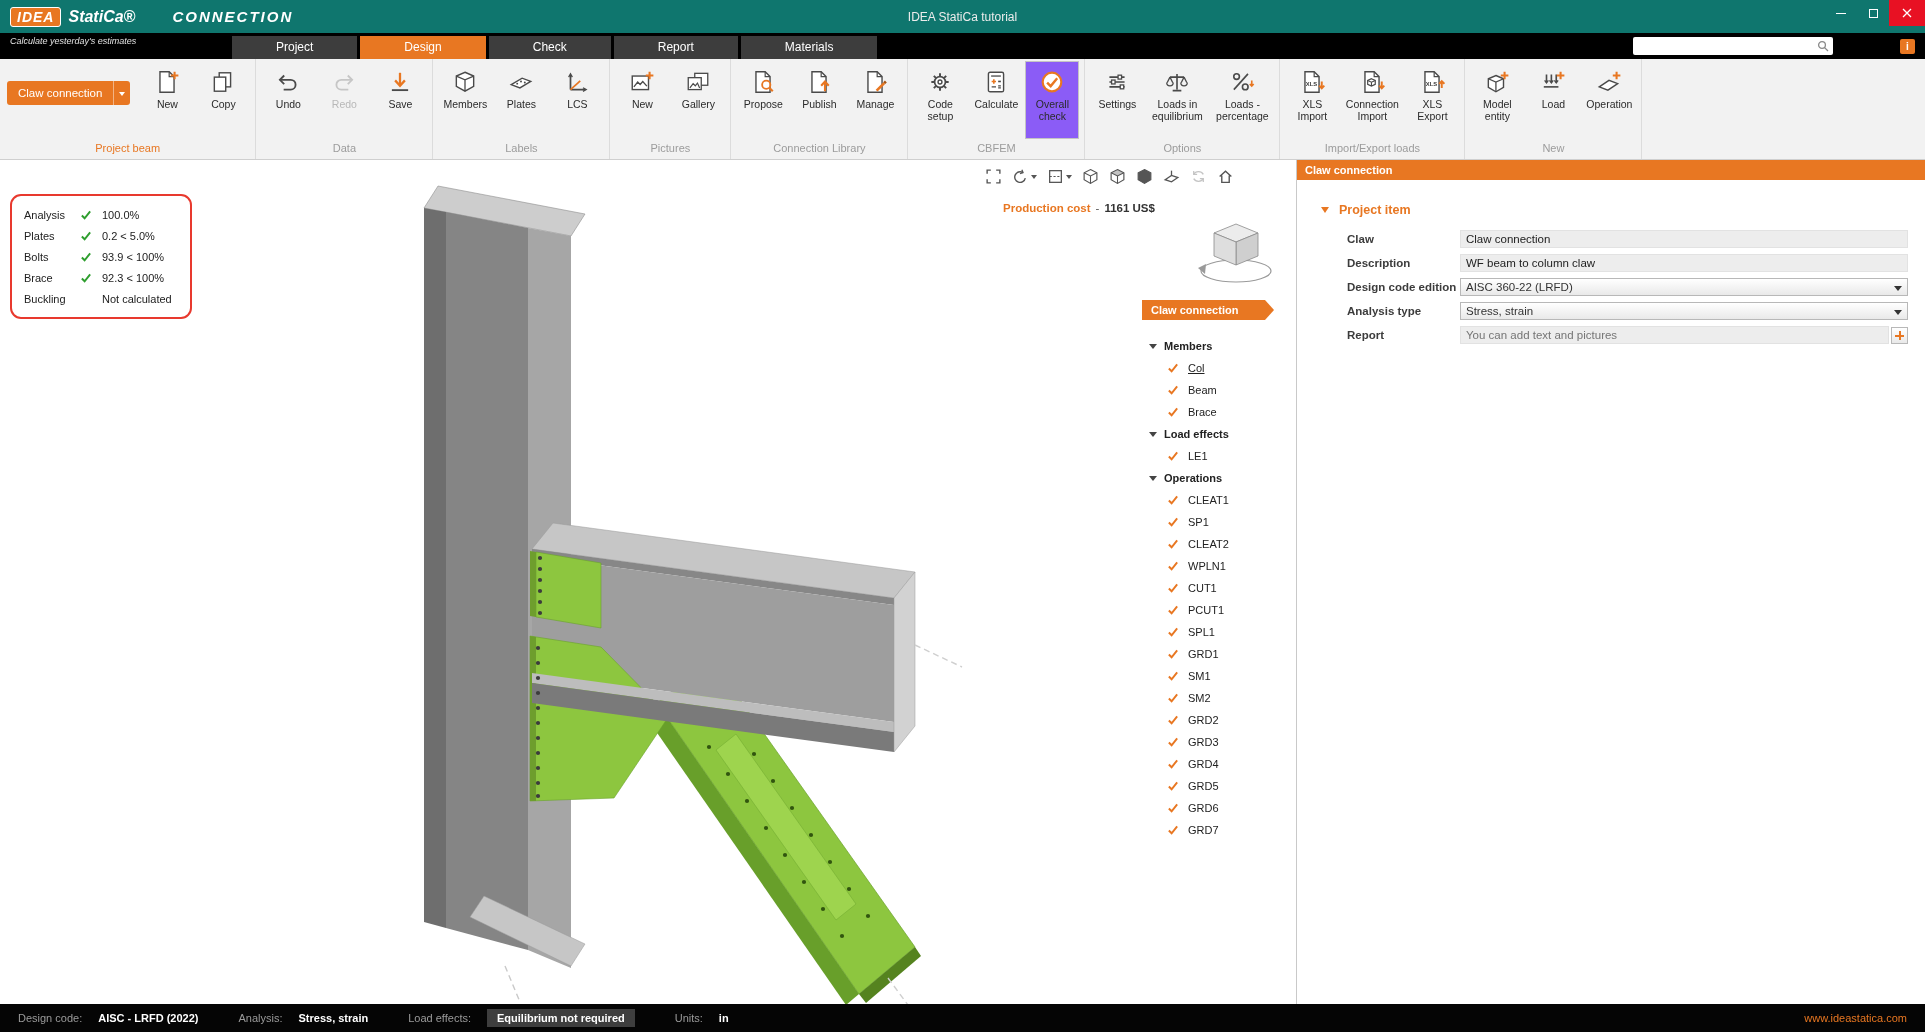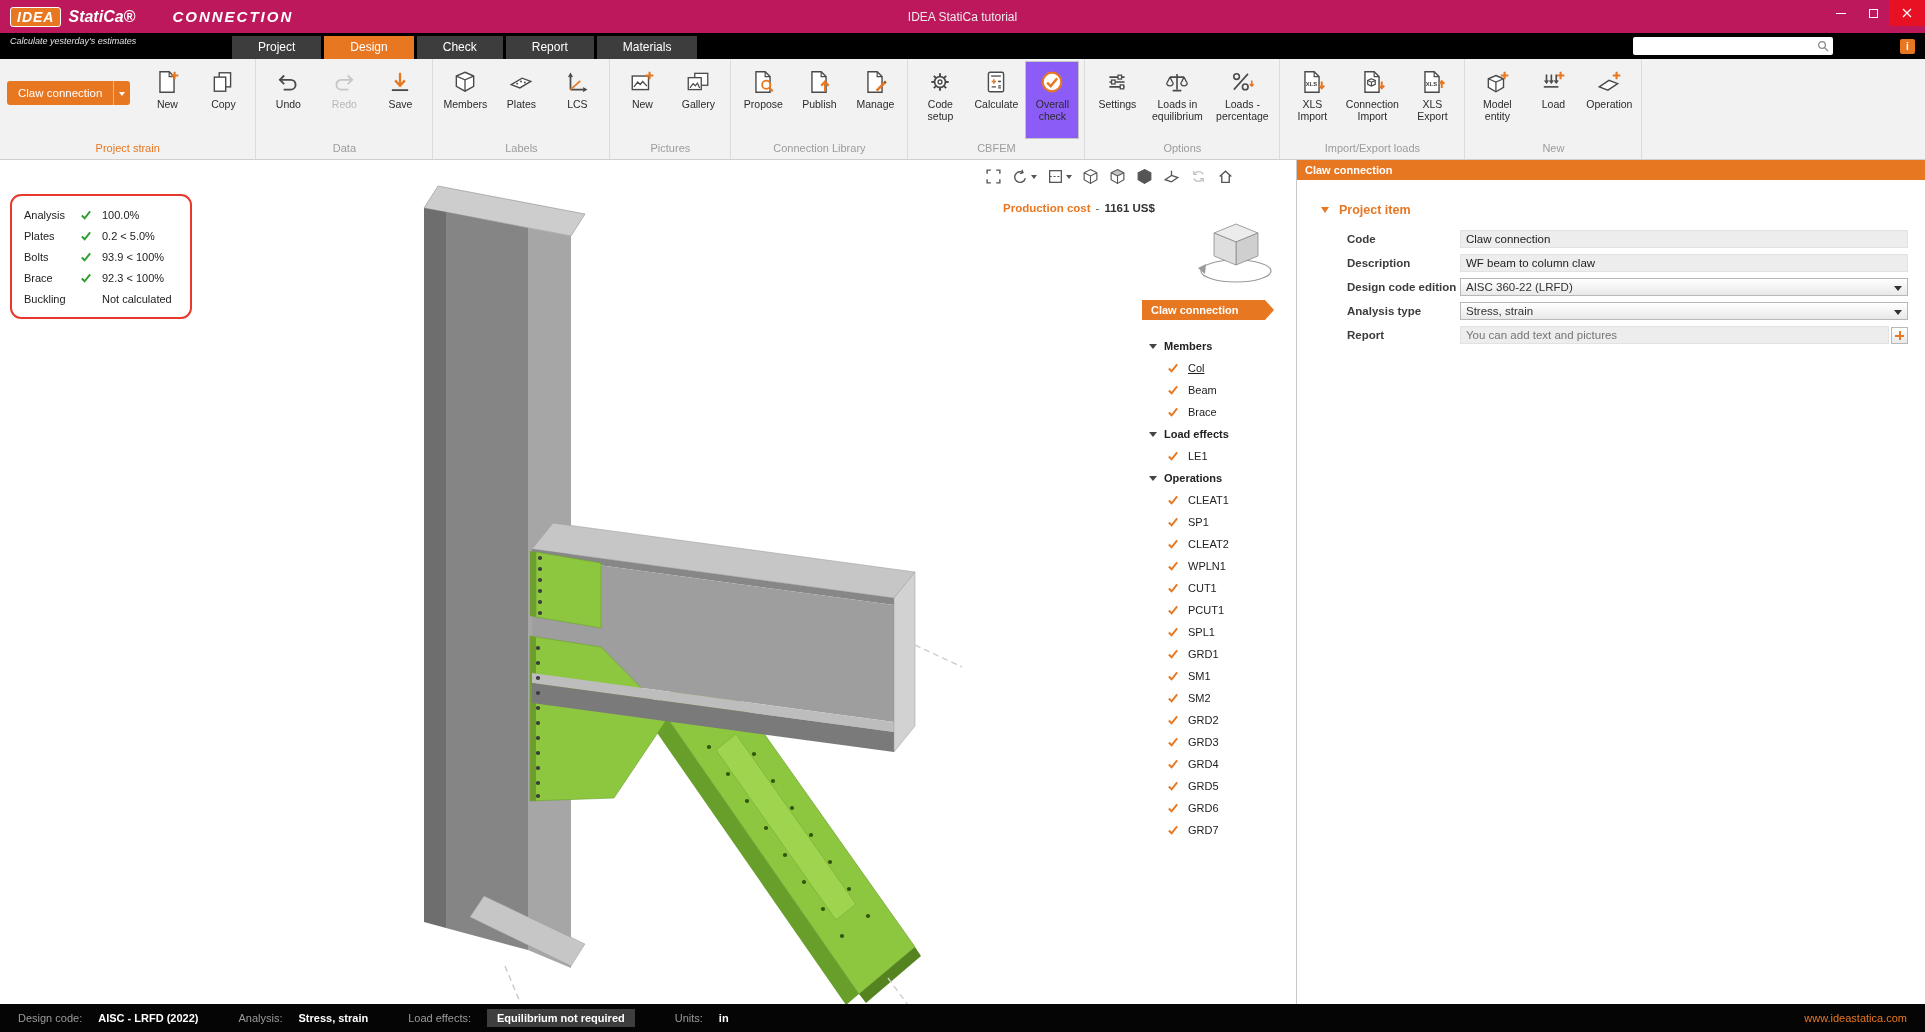--- a/index.html
+++ b/index.html
@@ -1,36 +1,36 @@
 <!DOCTYPE html>
 <html><head>
 <meta charset="utf-8">
 <style>
   * { box-sizing: border-box; margin: 0; padding: 0; }
   html,body { width:1925px; height:1032px; }
   body { font-family:"Liberation Sans",sans-serif; background:#fff; position:relative; overflow:hidden; }
 
   
-  .titlebar { height:33px; background:#be185d; color:#fff; display:flex; align-items:center; position:relative; }
+  .titlebar { height:33px; background:#0f766e; color:#fff; display:flex; align-items:center; position:relative; }
   .logo-wrap { display:flex; align-items:center; gap:7px; padding-left:10px; }
   .logo-idea { background:#e87722; border:1px solid #fff; border-radius:3px; color:#fff; font-weight:bold; font-style:italic; font-size:14px; padding:1px 6px; letter-spacing:1px; }
   .logo-statica { font-style:italic; font-weight:bold; font-size:16px; color:#fff; }
   .app-name { font-style:italic; font-weight:bold; font-size:15px; letter-spacing:2px; margin-left:30px; }
   .window-title { position:absolute; left:50%; transform:translateX(-50%); font-size:12px; color:#ececec; }
   .win-controls { position:absolute; right:0; top:0; display:flex; height:26px; }
   .win-btn { width:32px; display:flex; align-items:center; justify-content:center; }
   .min-glyph { width:10px; height:1px; background:#fff; display:block; }
   .max-glyph { width:9px; height:9px; border:1px solid #fff; display:block; }
   .win-close { background:#e81123; width:36px; }
 
   
   .tabrow { height:26px; background:#000; position:relative; display:flex; align-items:flex-end; }
   .tagline { position:absolute; left:10px; top:3px; font-style:italic; font-size:9px; color:#e3e3e3; }
   .tabs { display:flex; gap:3px; margin-left:232px; }
-  .tab { height:23px; line-height:23px; padding:0 26px; background:#3d3d3d; color:#fff; font-size:12px; cursor:default; }
+  .tab { height:23px; line-height:23px; padding:0 44px; background:#3d3d3d; color:#fff; font-size:12px; cursor:default; }
   .tab.active { background:#e87722; }
   .searchbox { position:absolute; right:92px; bottom:4px; width:200px; height:18px; background:#fff; border-radius:2px; display:flex; align-items:center; padding-right:4px; }
   .searchbox input { flex:1; border:none; outline:none; background:transparent; font-size:11px; padding:0 6px; font-family:inherit; }
   .info-btn { position:absolute; right:10px; bottom:5px; width:15px; height:15px; background:#e87722; color:#fff; font-size:10px; font-weight:bold; display:flex; align-items:center; justify-content:center; border-radius:2px; }
 
   
   .ribbon { height:101px; background:#f2f2f2; border-bottom:1px solid #cfcfcf; display:flex; align-items:stretch; }
   .rgroup { display:flex; flex-direction:column; border-right:1px solid #dcdcdc; padding:2px 5px 0; }
   .rbody { flex:1; display:flex; align-items:stretch; gap:2px; }
   .rlabel { height:20px; font-size:11px; color:#9c9c9c; text-align:center; line-height:18px; white-space:nowrap; padding:0 4px; }
@@ -349,21 +349,21 @@
           </svg>
         <span>New</span>
       </div>
       <div class="rbtn">
         <svg class="ric" viewBox="0 0 24 24">
             <use href="#i-copy"></use>
           </svg>
         <span>Copy</span>
       </div>
     </div>
-    <div class="rlabel accent">Project strain</div>
+    <div class="rlabel accent">Project beam</div>
   </div>
 
   <div class="rgroup">
     <div class="rbody">
       <div class="rbtn">
         <svg class="ric" viewBox="0 0 24 24">
             <use href="#i-undo"></use>
           </svg>
         <span>Undo</span>
       </div>
@@ -913,21 +913,21 @@
   </div>
 
   <div class="props">
     <div class="props-header">Claw connection</div>
     <div class="props-section">
         <i class="sec-tri"></i>
         <span>Project item</span>
       </div>
 
     <div class="prow">
-      <span class="plabel">Code</span>
+      <span class="plabel">Claw</span>
       <span class="pctrl">
           <input class="ptext" value="Claw connection" style="">
         </span>
     </div>
     <div class="prow">
       <span class="plabel">Description</span>
       <span class="pctrl">
           <input class="ptext" value="WF beam to column claw" style="">
         </span>
     </div>

